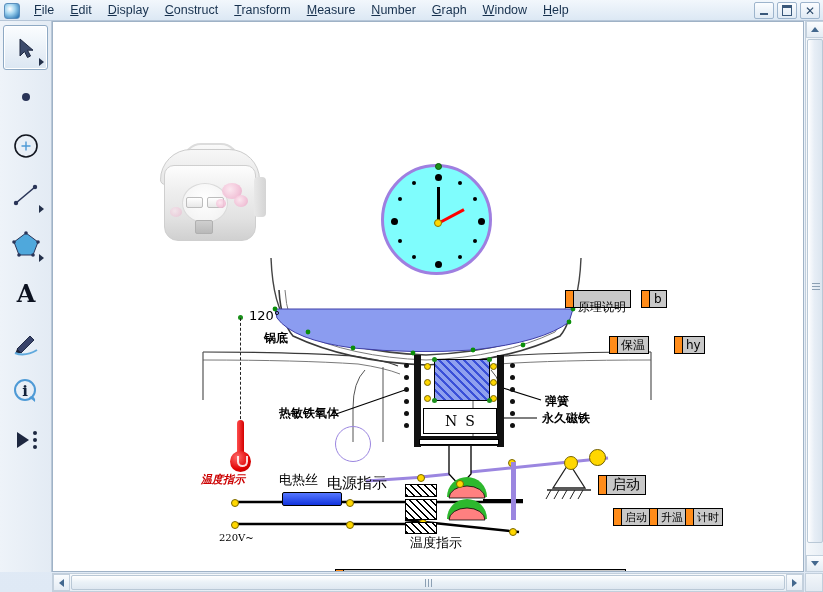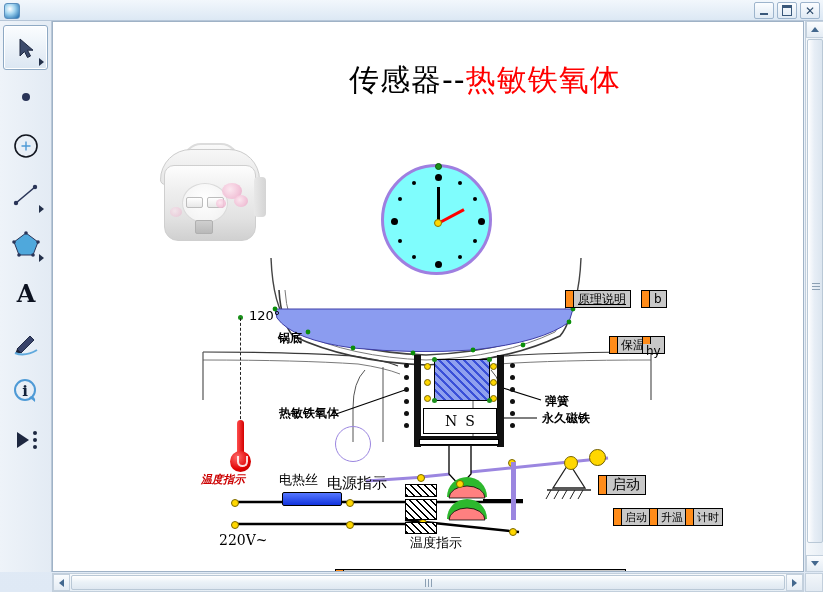--- a/index.html
+++ b/index.html
@@ -278,20 +278,32 @@
   }
   .grnpt{position:absolute;width:5px;height:5px;border-radius:50%;background:#1a8f1a;}
 </style>
 </head>
 <body>
 
 <div class="app">
 
   <div class="titlebar">
     <div class="app-logo"></div>
+    <div class="menu">
+      <div class="menu-item">File</div>
+      <div class="menu-item">Edit</div>
+      <div class="menu-item">Display</div>
+      <div class="menu-item">Construct</div>
+      <div class="menu-item">Transform</div>
+      <div class="menu-item">Measure</div>
+      <div class="menu-item">Number</div>
+      <div class="menu-item">Graph</div>
+      <div class="menu-item">Window</div>
+      <div class="menu-item">Help</div>
+    </div>
     <div class="wbtns">
       <div class="wbtn min"></div>
       <div class="wbtn max"></div>
       <div class="wbtn close">✕</div>
     </div>
   </div>
 
   <div class="toolbar">
 
     <div class="tool active">
@@ -363,23 +375,20 @@
         <circle cx="24" cy="6" r="2" fill="#1d2740"></circle>
         <circle cx="24" cy="13" r="2" fill="#1d2740"></circle>
         <circle cx="24" cy="20" r="2" fill="#1d2740"></circle>
       </svg>
     </div>
   </div>
 
   <div class="docwrap">
     <div class="canvas">
 
-      <div class="title-main">
-        <span class="blk">传感器--</span><span class="red">热敏铁氧体</span>
-      </div>
 
       <div class="cooker">
         <div class="handle"></div>
         <div class="lid"></div>
         <div class="body"></div>
         <div class="side"></div>
         <div class="panel"></div>
         <div class="btn1"></div>
         <div class="btn2"></div>
         <div class="slot"></div>
@@ -535,44 +544,44 @@
         <span class="bigdot" style="left:536px;top:427px;"></span>
 
         <div class="hatchbox" style="left:352px;top:462px;width:32px;height:13px;"></div>
         <div class="hatchbox" style="left:352px;top:477px;width:32px;height:21px;"></div>
         <div class="hatchbox" style="left:352px;top:500px;width:32px;height:12px;"></div>
       </div>
 
       <div class="lbl grn" style="left:196px;top:286px;">
         <span>120°</span>
       </div>
-      <div class="lbl" style="left:225px;top:308px;">锅底</div>
+      <div class="lbl" style="left:211px;top:308px;">锅底</div>
       <div class="lbl" style="left:226px;top:383px;">热敏铁氧体</div>
       <div class="lbl" style="left:492px;top:371px;">弹簧</div>
       <div class="lbl" style="left:489px;top:388px;">永久磁铁</div>
       <div class="lbl it" style="left:148px;top:450px;">温度指示</div>
       <div class="lbl thin" style="left:226px;top:449px;font-size:13px;">电热丝</div>
       <div class="lbl thin" style="left:274px;top:452px;font-size:15px;">电源指示</div>
-      <div class="lbl thin" style="left:166px;top:510px;font-family:'DejaVu Serif',serif;font-size:14px;">220V~</div>
+      <div class="lbl thin" style="left:166px;top:510px;font-family:'DejaVu Serif',serif;font-size:10px;">220V~</div>
       <div class="lbl thin" style="left:357px;top:512px;font-size:13px;">温度指示</div>
 
       <div class="gbtn" style="left:512px;top:268px;">
         <span class="bar"></span>
-        <span class="lbl2 lbl-text" style="padding:0 4px;display:flex;align-items:center;text-decoration:underline;">原理说明</span>
+        <span class="lbl2 lbl-text" style="padding:16px 4px;display:flex;align-items:center;">原理说明</span>
       </div>
       <div class="gbtn" style="left:588px;top:268px;">
         <span class="bar"></span>
         <span class="lbl-text" style="padding:0 4px;display:flex;align-items:center;">b</span>
       </div>
 
       <div class="gbtn" style="left:556px;top:314px;">
         <span class="bar"></span>
         <span class="lbl-text" style="padding:0 3px;display:flex;align-items:center;">保温</span>
       </div>
-      <div class="gbtn" style="left:589px;top:314px;flex-direction:column;">
+      <div class="gbtn" style="left:621px;top:314px;">
         <span class="bar"></span>
         <span class="lbl-text" style="padding:0 3px;display:flex;align-items:center;">hy</span>
       </div>
 
       <div class="gbtn" style="left:545px;top:453px;height:20px;font-size:14px;">
         <span class="bar"></span>
         <span class="lbl-text" style="padding:0 5px;display:flex;align-items:center;">启动</span>
       </div>
 
       <div class="gbtn" style="left:560px;top:486px;">

